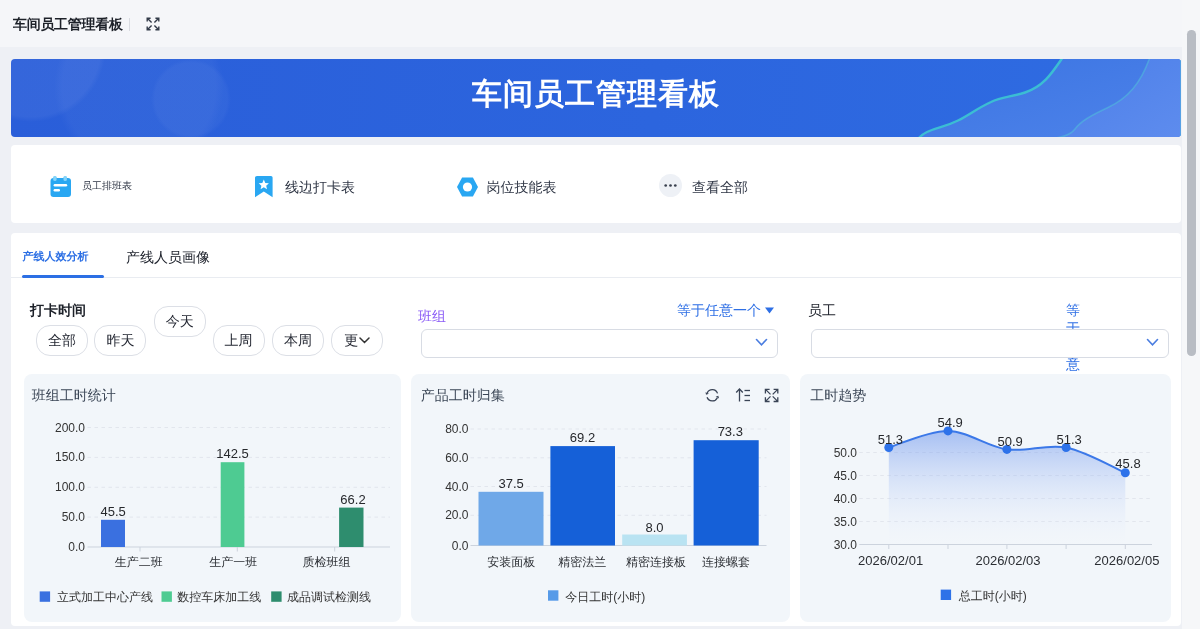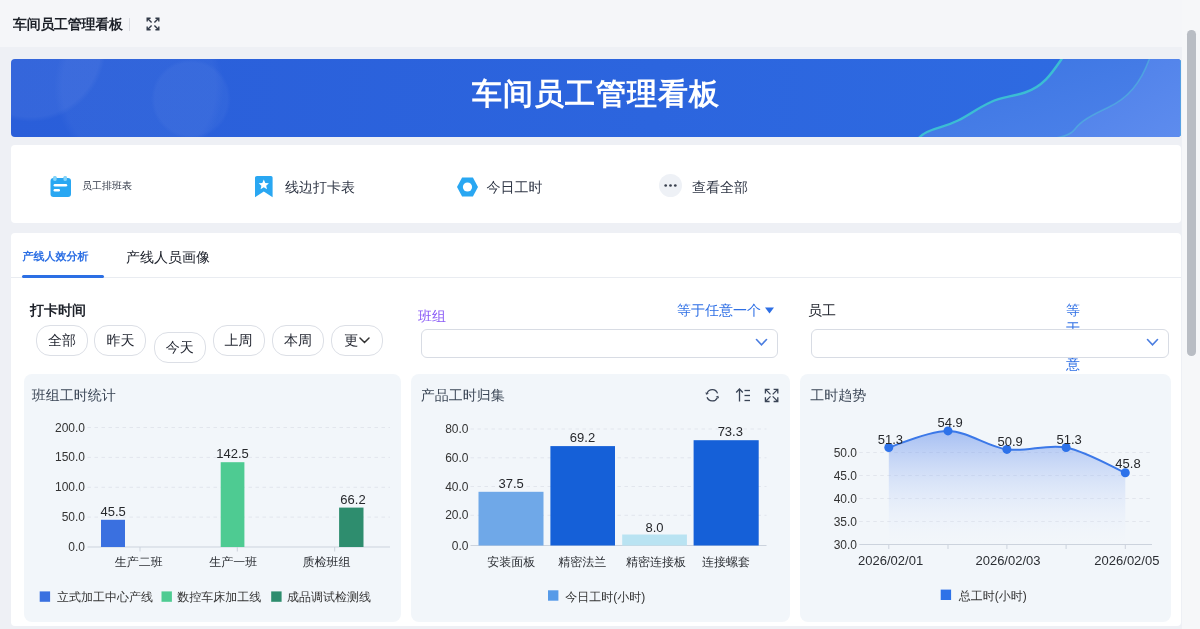--- a/index.html
+++ b/index.html
@@ -69,41 +69,41 @@
   <svg class="abs" style="left:254.5px;top:175.5px;" width="18" height="22" viewBox="0 0 18 22">
     <path d="M2 0 L16 0 Q17.6 0 17.6 1.6 L17.6 21.2 L8.8 15.4 L0 21.2 L0 1.6 Q0 0 2 0 Z" fill="#29a7f2"></path>
     <path d="M8.8 3.6 L10.3 6.9 L13.9 7.3 L11.2 9.7 L12 13.2 L8.8 11.3 L5.6 13.2 L6.4 9.7 L3.7 7.3 L7.3 6.9 Z" fill="#fff"></path>
   </svg>
   <div class="abs" style="left:285px;top:179px;font-size:14px;color:#2f3645;">线边打卡表</div>
 
   <svg class="abs" style="left:456.5px;top:176.5px;" width="21" height="20" viewBox="0 0 21 20">
     <path d="M5.1 0.6 L15.9 0.6 L21 10 L15.9 19.4 L5.1 19.4 L0 10 Z" fill="#29a7f2"></path>
     <circle cx="10.5" cy="10" r="4.6" fill="#fff"></circle>
   </svg>
-  <div class="abs" style="left:486.5px;top:179px;font-size:14px;color:#2f3645;">今日工时</div>
+  <div class="abs" style="left:486.5px;top:179px;font-size:14px;color:#2f3645;">岗位技能表</div>
 
   <svg class="abs" style="left:659px;top:173.5px;" width="23" height="23" viewBox="0 0 23 23">
     <circle cx="11.5" cy="11.5" r="11.5" fill="#eef1f6"></circle>
     <circle cx="6.7" cy="11.5" r="1.35" fill="#39404e"></circle>
     <circle cx="11.5" cy="11.5" r="1.35" fill="#39404e"></circle>
     <circle cx="16.3" cy="11.5" r="1.35" fill="#39404e"></circle>
   </svg>
   <div class="abs" style="left:692px;top:179px;font-size:14px;color:#2f3645;">查看全部</div>
 
   <div class="abs" style="left:11px;top:233px;width:1170px;height:393px;background:#fff;border-radius:4px;"></div>
 
   <div class="abs" style="left:22.5px;top:249px;font-size:11px;font-weight:bold;color:#2c6fe4;">产线人效分析</div>
   <div class="abs" style="left:126px;top:249px;font-size:14px;color:#20242e;">产线人员画像</div>
   <div class="abs" style="left:11px;top:277px;width:1170px;height:1px;background:#e9ecf1;"></div>
   <div class="abs" style="left:22px;top:275px;width:82px;height:3px;border-radius:1.5px;background:#2c6fe4;"></div>
 
   <div class="abs" style="left:30px;top:302px;font-size:14px;font-weight:bold;color:#1d2129;">打卡时间</div>
   <div class="abs btn" style="left:36px;top:325px;">全部</div>
   <div class="abs btn" style="left:94.4px;top:325px;">昨天</div>
-  <div class="abs btn" style="left:153.7px;top:332px;text-align:right;">今天</div>
+  <div class="abs btn" style="left:153.7px;top:306px;text-align:right;">今天</div>
   <div class="abs btn" style="left:212.5px;top:325px;">上周</div>
   <div class="abs btn" style="left:271.9px;top:325px;">本周</div>
   <div class="abs btn" style="left:331.2px;top:325px;">更 <svg width="11" height="7" viewBox="0 0 11 7" style="margin-left:1px;">
         <path d="M1 1 L5.5 5.5 L10 1" stroke="#333" stroke-width="1.5" fill="none" stroke-linecap="round"></path>
       </svg></div>
   <style>
     .btn { width:52px; height:31px; background:#fff; border:1px solid #dcdfe6; border-radius:14px;
            font-size:14px; color:#1f232e; display:flex; align-items:center; justify-content:center; }
   </style>
 

